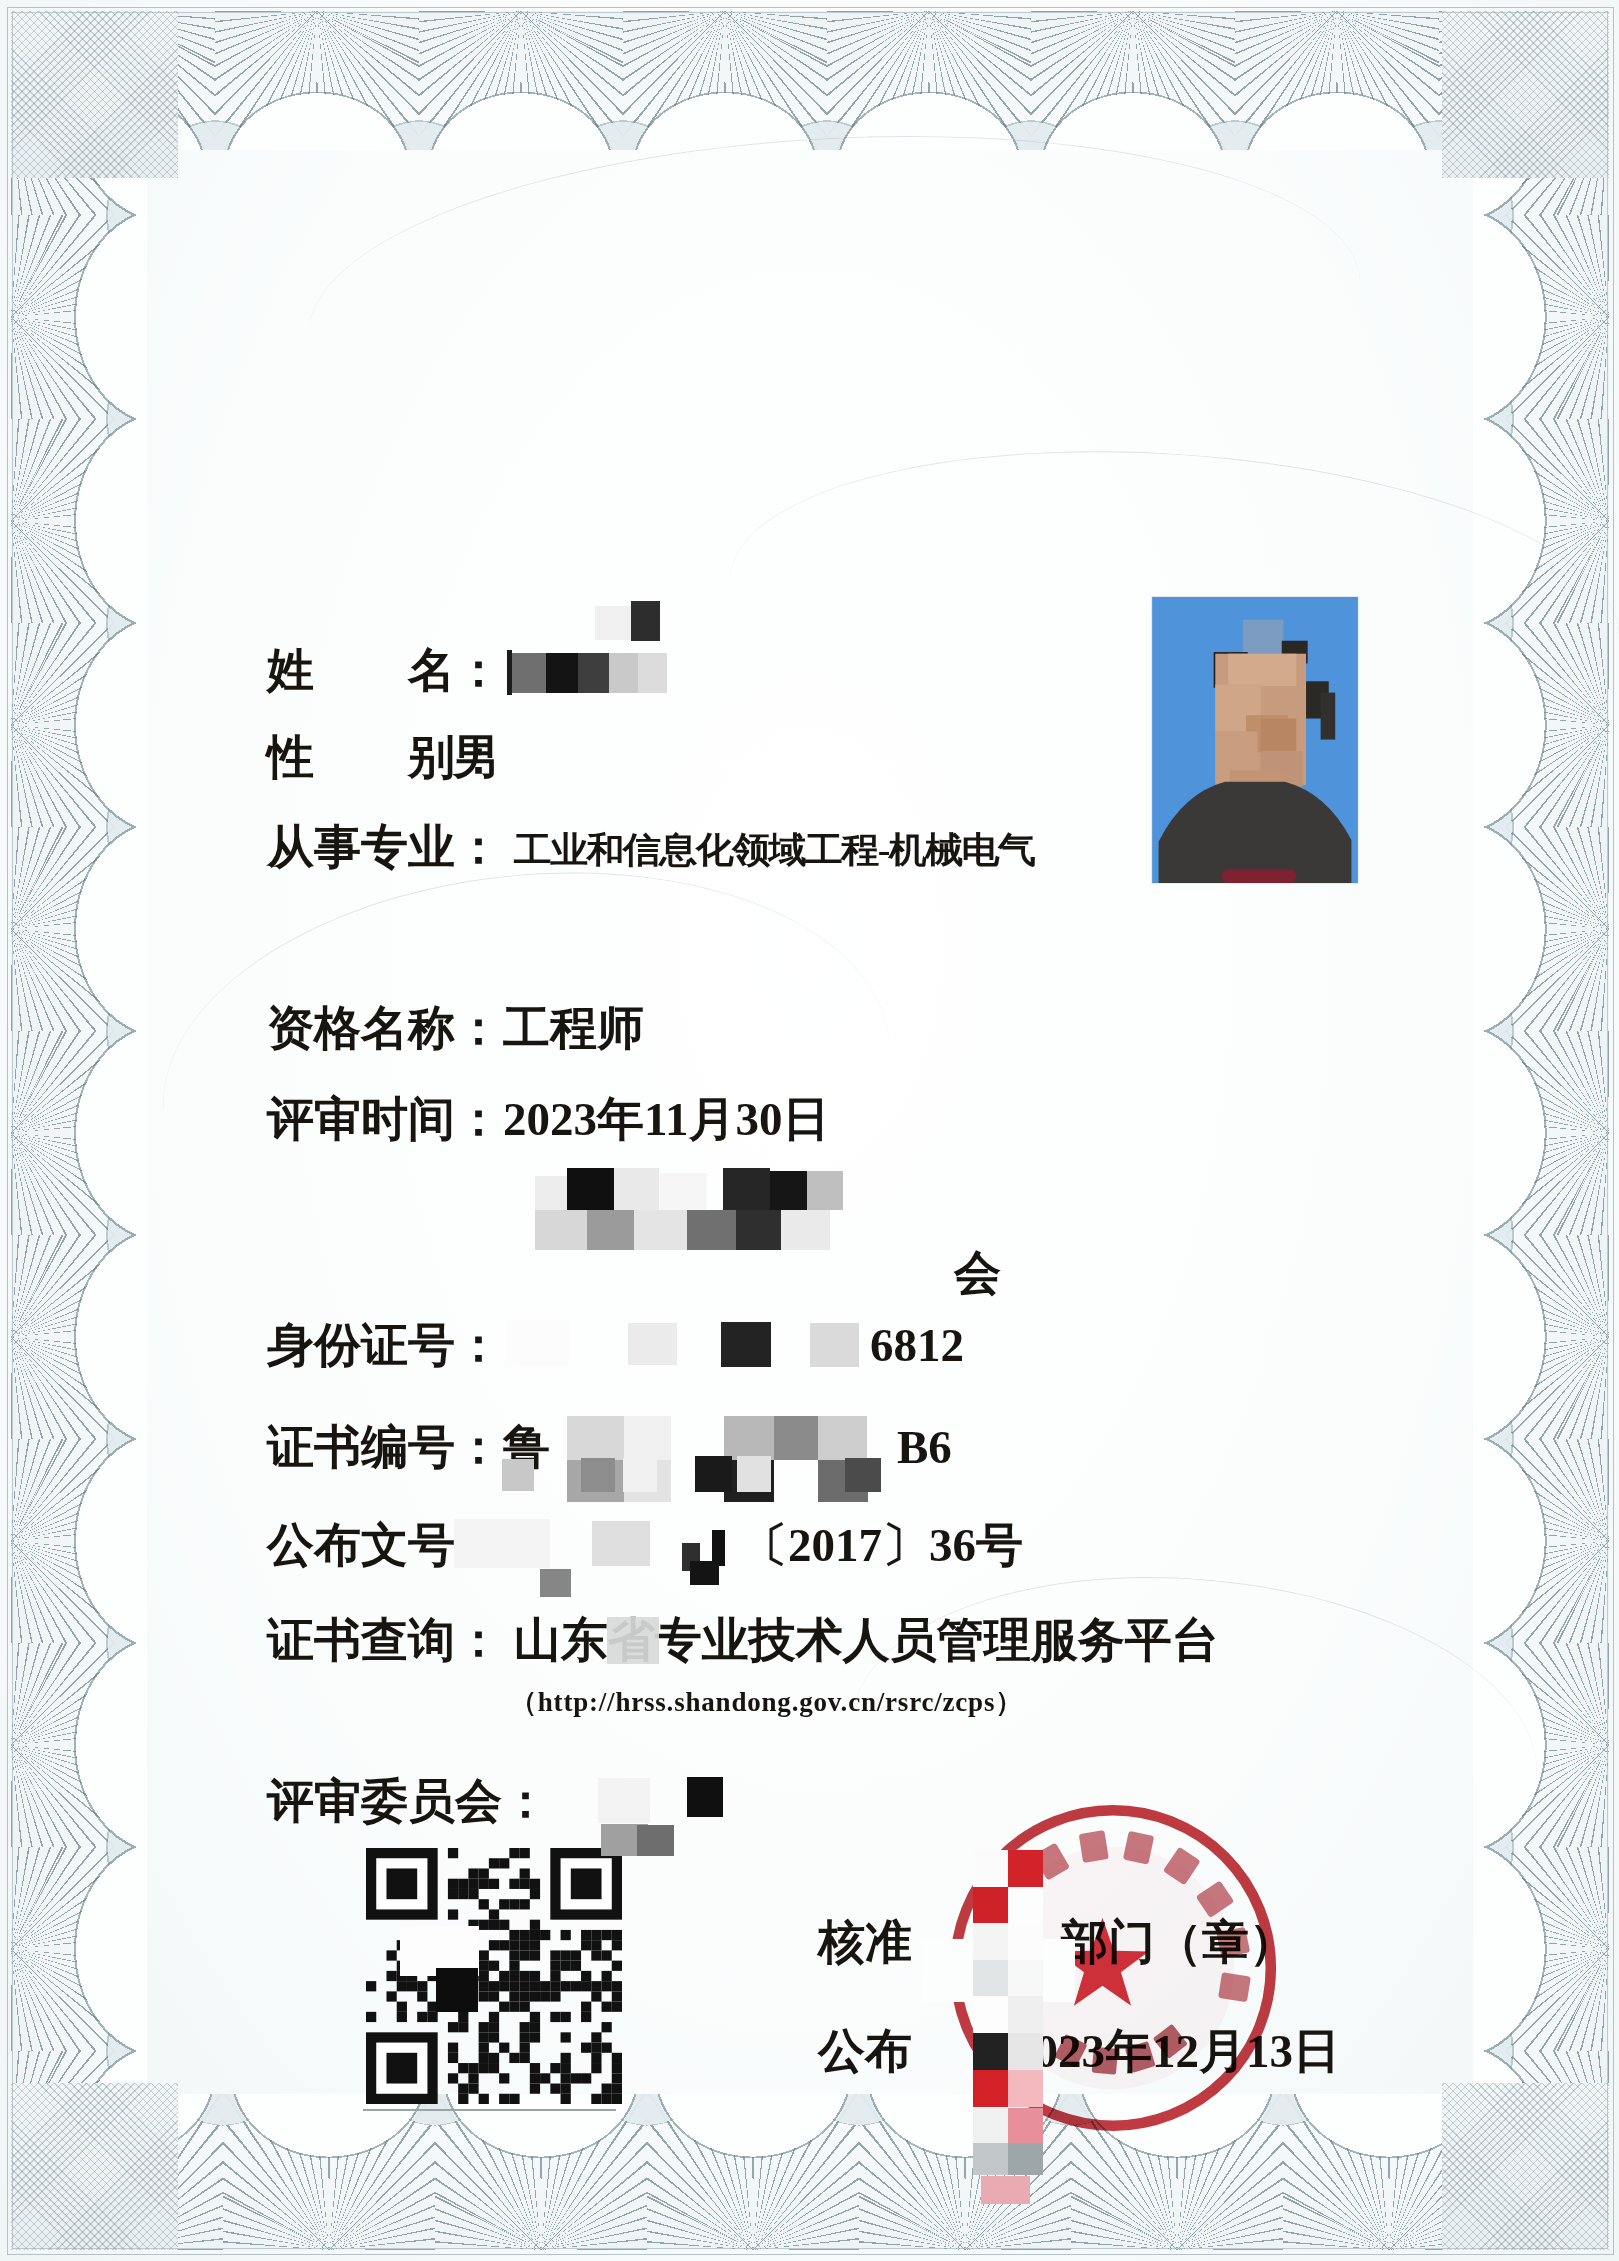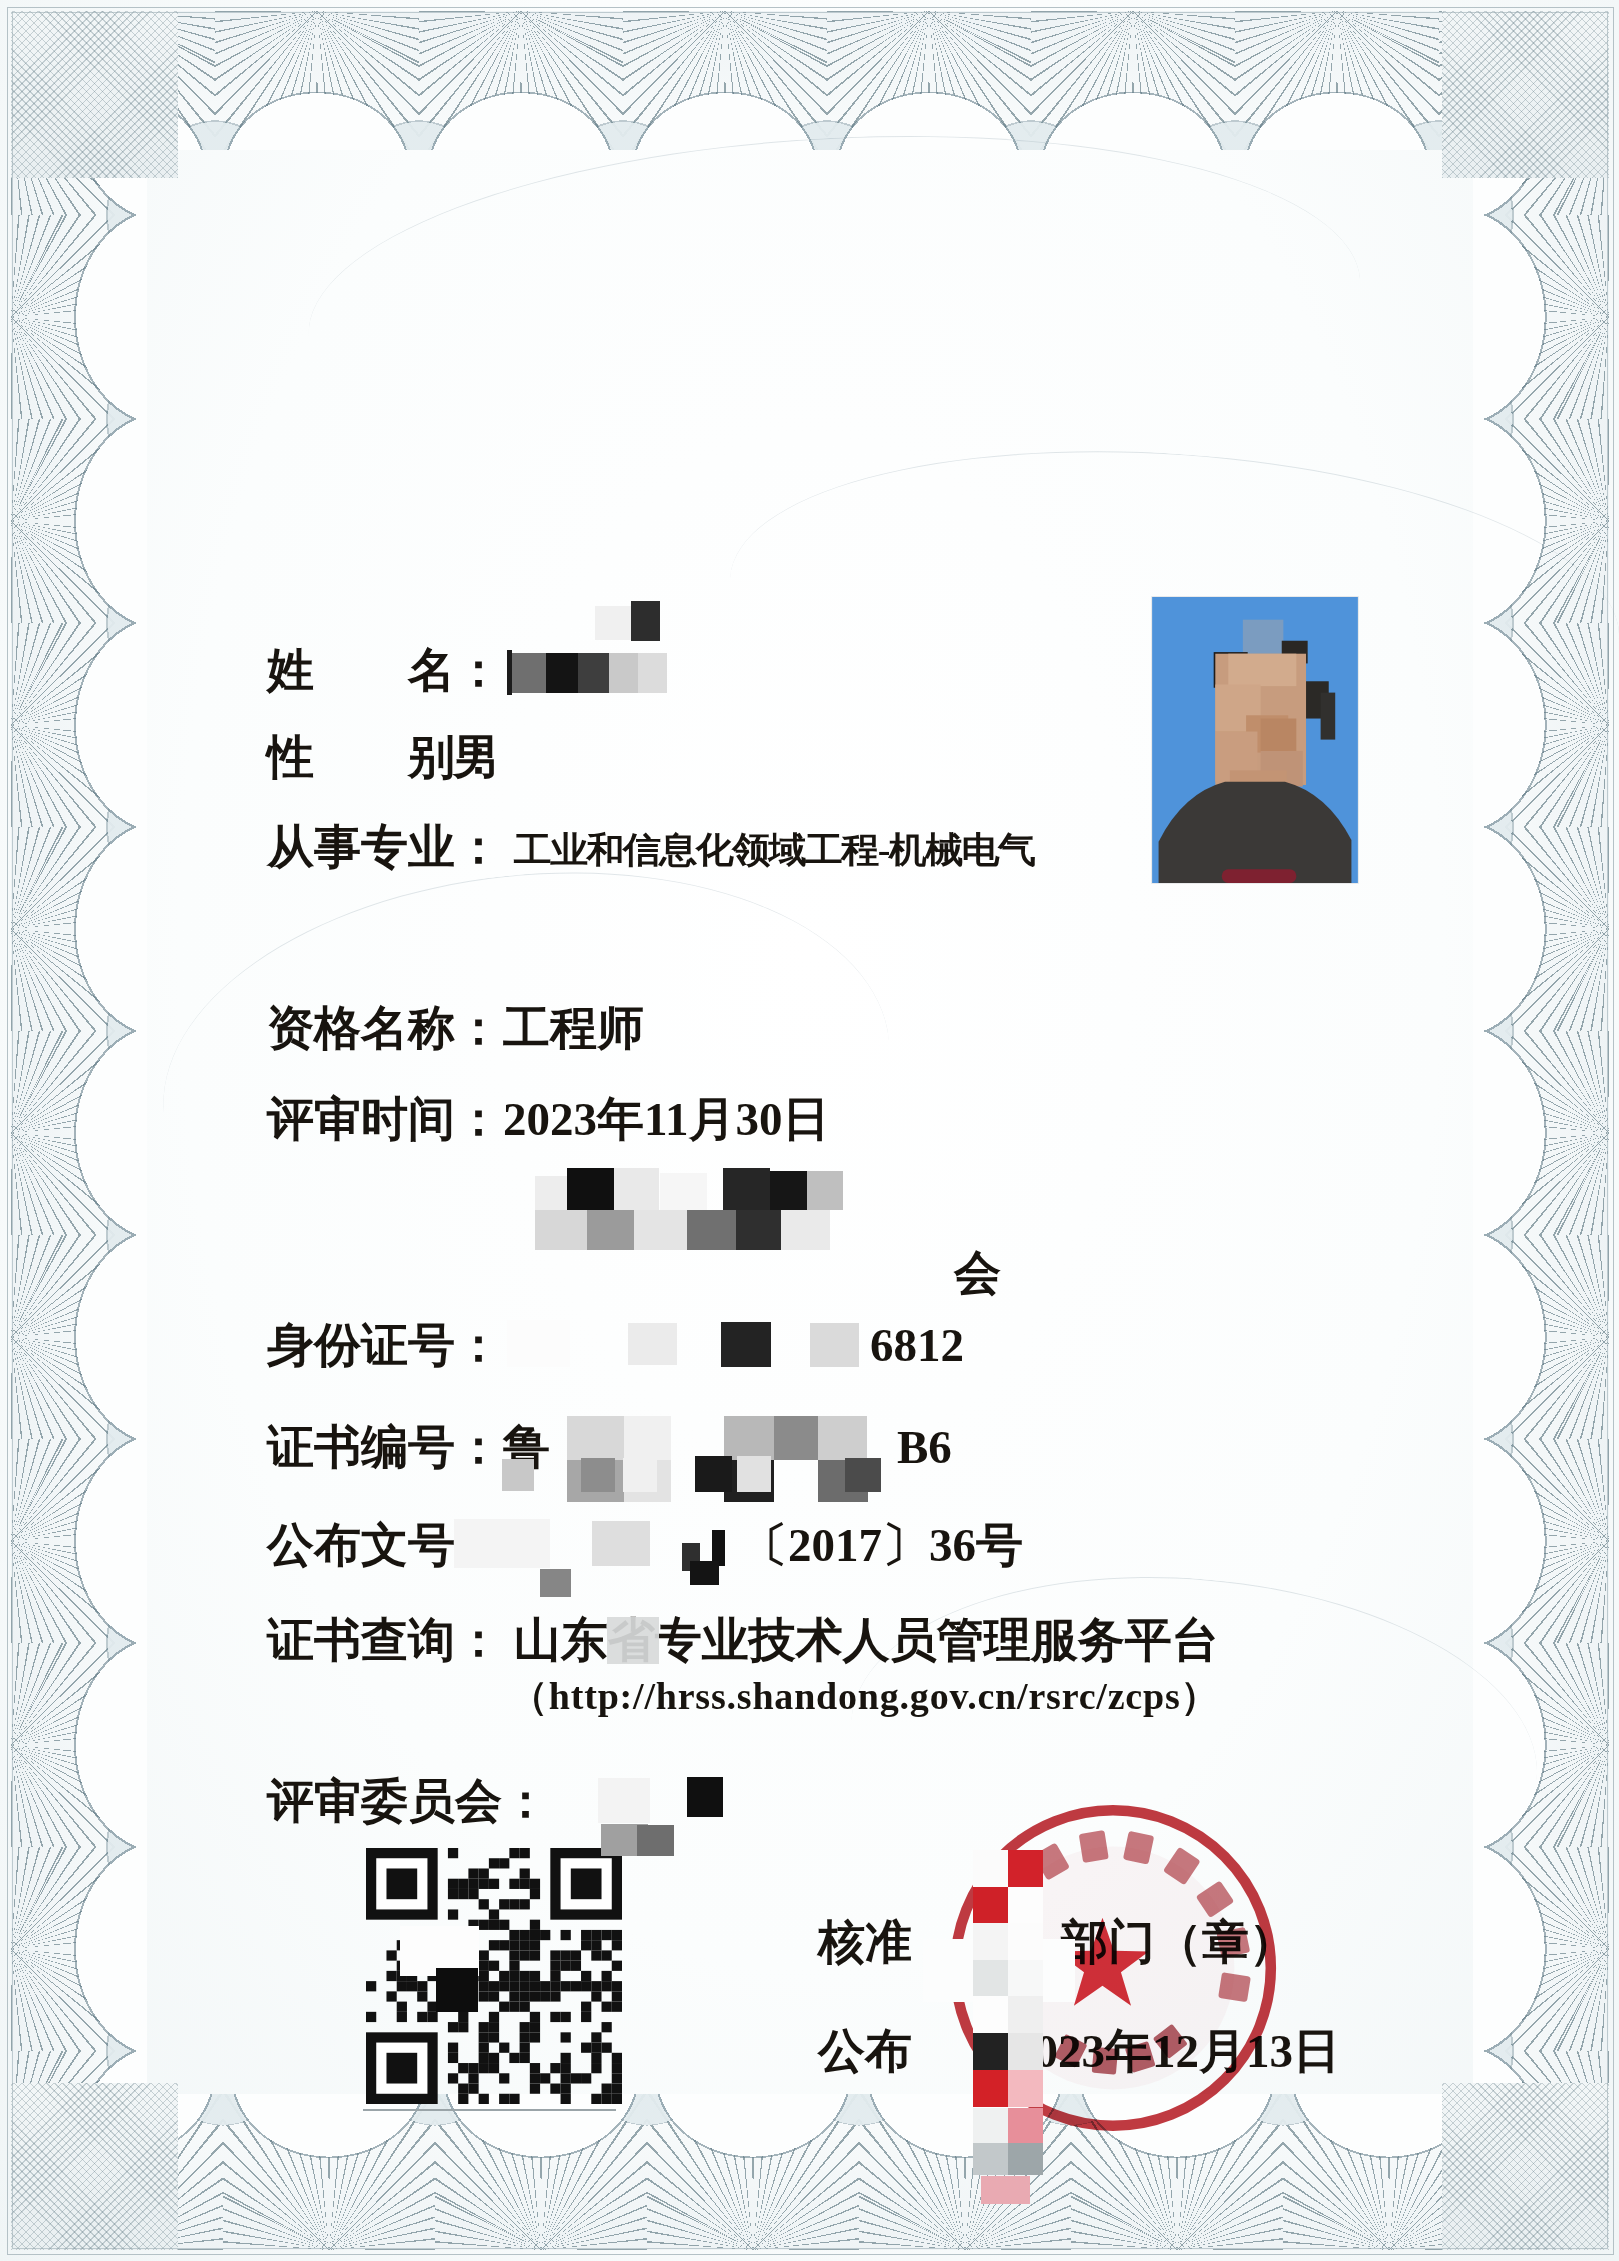--- a/index.html
+++ b/index.html
@@ -39,21 +39,21 @@
   .wisp{position:absolute;border-radius:50%;pointer-events:none;z-index:3;
         border-top:1.6px solid rgba(118,142,153,.22);}
   
   .title{position:absolute;top:233px;left:0;width:100%;text-align:center;z-index:4;
          font-size:97px;font-weight:900;letter-spacing:10.5px;}
   .subtitle{position:absolute;top:415px;left:0;width:100%;text-align:center;z-index:4;
             font-size:40px;font-weight:700;letter-spacing:7.3px;}
   .row{position:absolute;left:267px;z-index:4;font-size:47px;font-weight:700;white-space:nowrap;line-height:1.12;}
   .v{position:absolute;top:0;font-weight:700;white-space:nowrap;}
   .prof-val{font-size:38px;letter-spacing:-1.6px;display:inline-block;transform:scaleY(.94);filter:blur(0.3px);}
-  .url-row{font-weight:700;font-size:38px;letter-spacing:0.8px;}
+  .url-row{font-weight:700;font-size:27px;letter-spacing:0.8px;margin-top:12px;}
   
   .mosaic{position:absolute;z-index:6;}
   .mosaic i{position:absolute;display:block;}
   
   .photo{position:absolute;left:1152px;top:597px;width:206px;height:286px;z-index:4;box-shadow:0 0 0 0.8px rgba(40,50,60,.12);}
   .qr{position:absolute;left:366px;top:1848px;width:256px;height:256px;z-index:4;}
   .qr-underline{position:absolute;left:363px;top:2109px;width:253px;height:2.4px;background:#9aa4a8;z-index:4;}
   .seal{position:absolute;left:939px;top:1794px;width:348px;height:348px;z-index:5;mix-blend-mode:multiply;}
 </style>
 </head>

